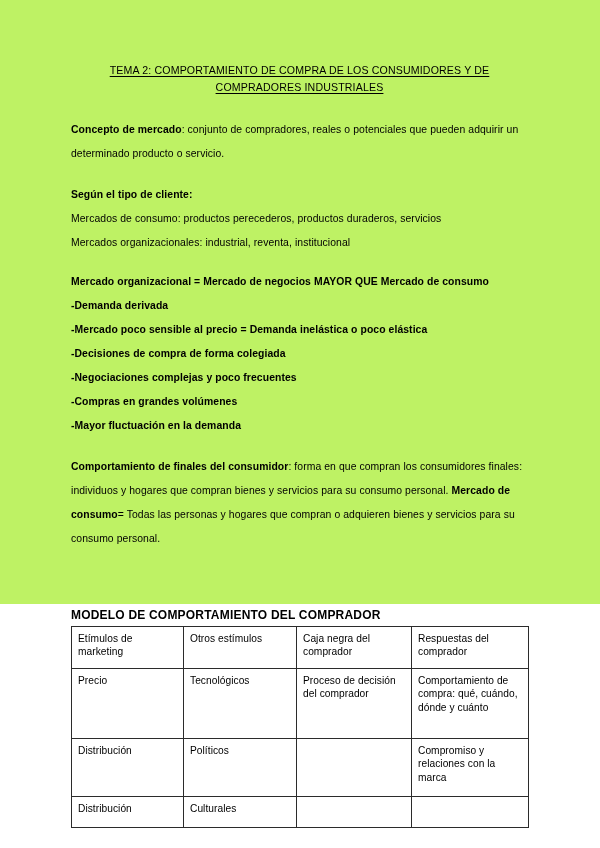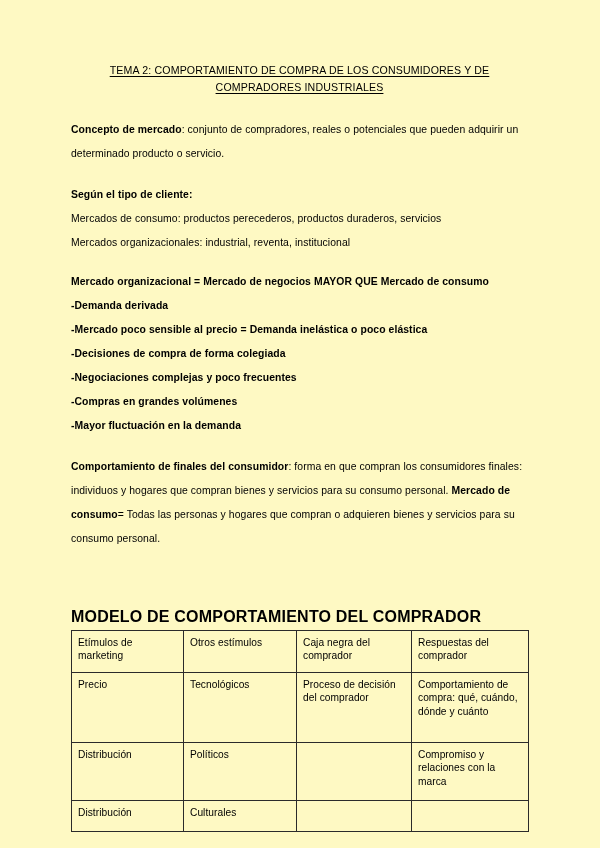--- a/index.html
+++ b/index.html
@@ -11,22 +11,22 @@
   body {
     width: 600px;
     height: 848px;
     font-family: "Liberation Sans", sans-serif;
     color: #000000;
     -webkit-font-smoothing: antialiased;
   }
   .page {
     position: relative;
     width: 600px;
-    height: 848px;
-    background: #fef9c3;
+    height: 604px;
+    background: #bef264;
     box-sizing: border-box;
   }
   .content {
     position: absolute;
     left: 71px;
     top: 62px;
     width: 457px;
   }
 
   
@@ -52,21 +52,21 @@
     letter-spacing: 0.08px;
   }
   .gap-lg { height: 17px; }
   .gap-md { height: 15px; }
   b, .b { font-weight: bold; }
 
   .list-block .para { white-space: nowrap; font-weight: bold; }
 
   
   .table-heading {
-    font-size: 16px;
+    font-size: 12px;
     font-weight: bold;
     letter-spacing: 0.2px;
     margin: 0 0 4px 0;
   }
 
   
   table.model-table {
     border-collapse: collapse;
     width: 457px;
     table-layout: fixed;

